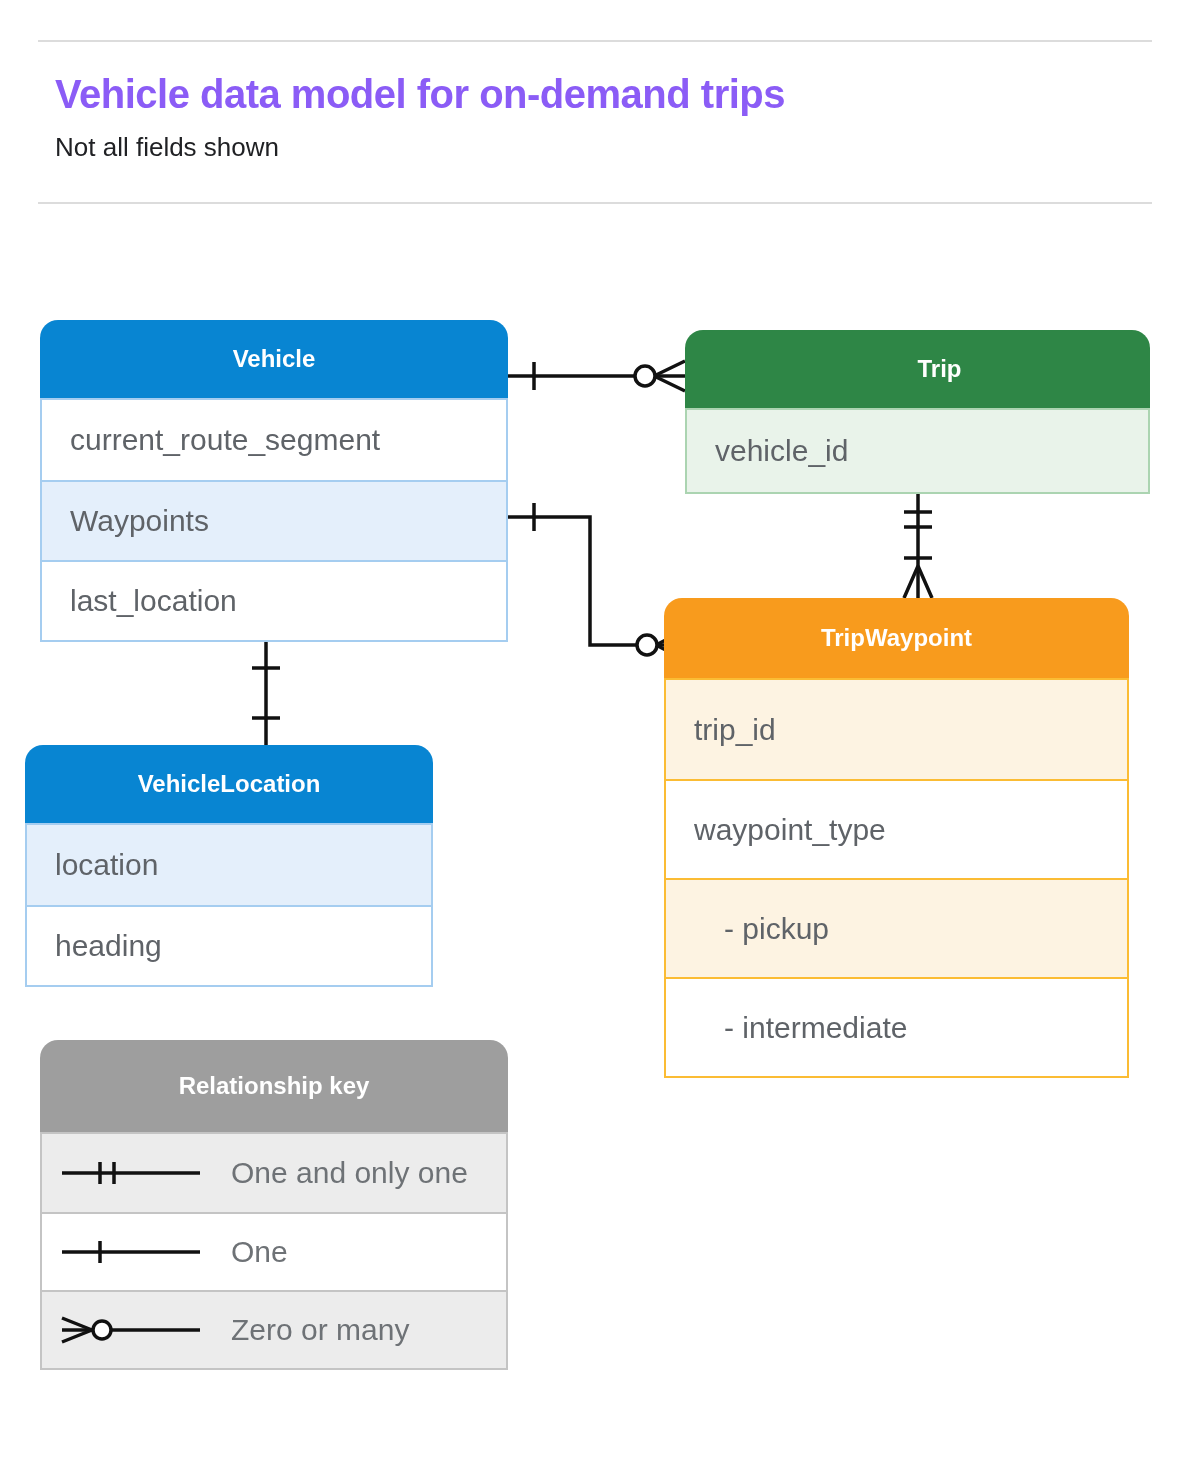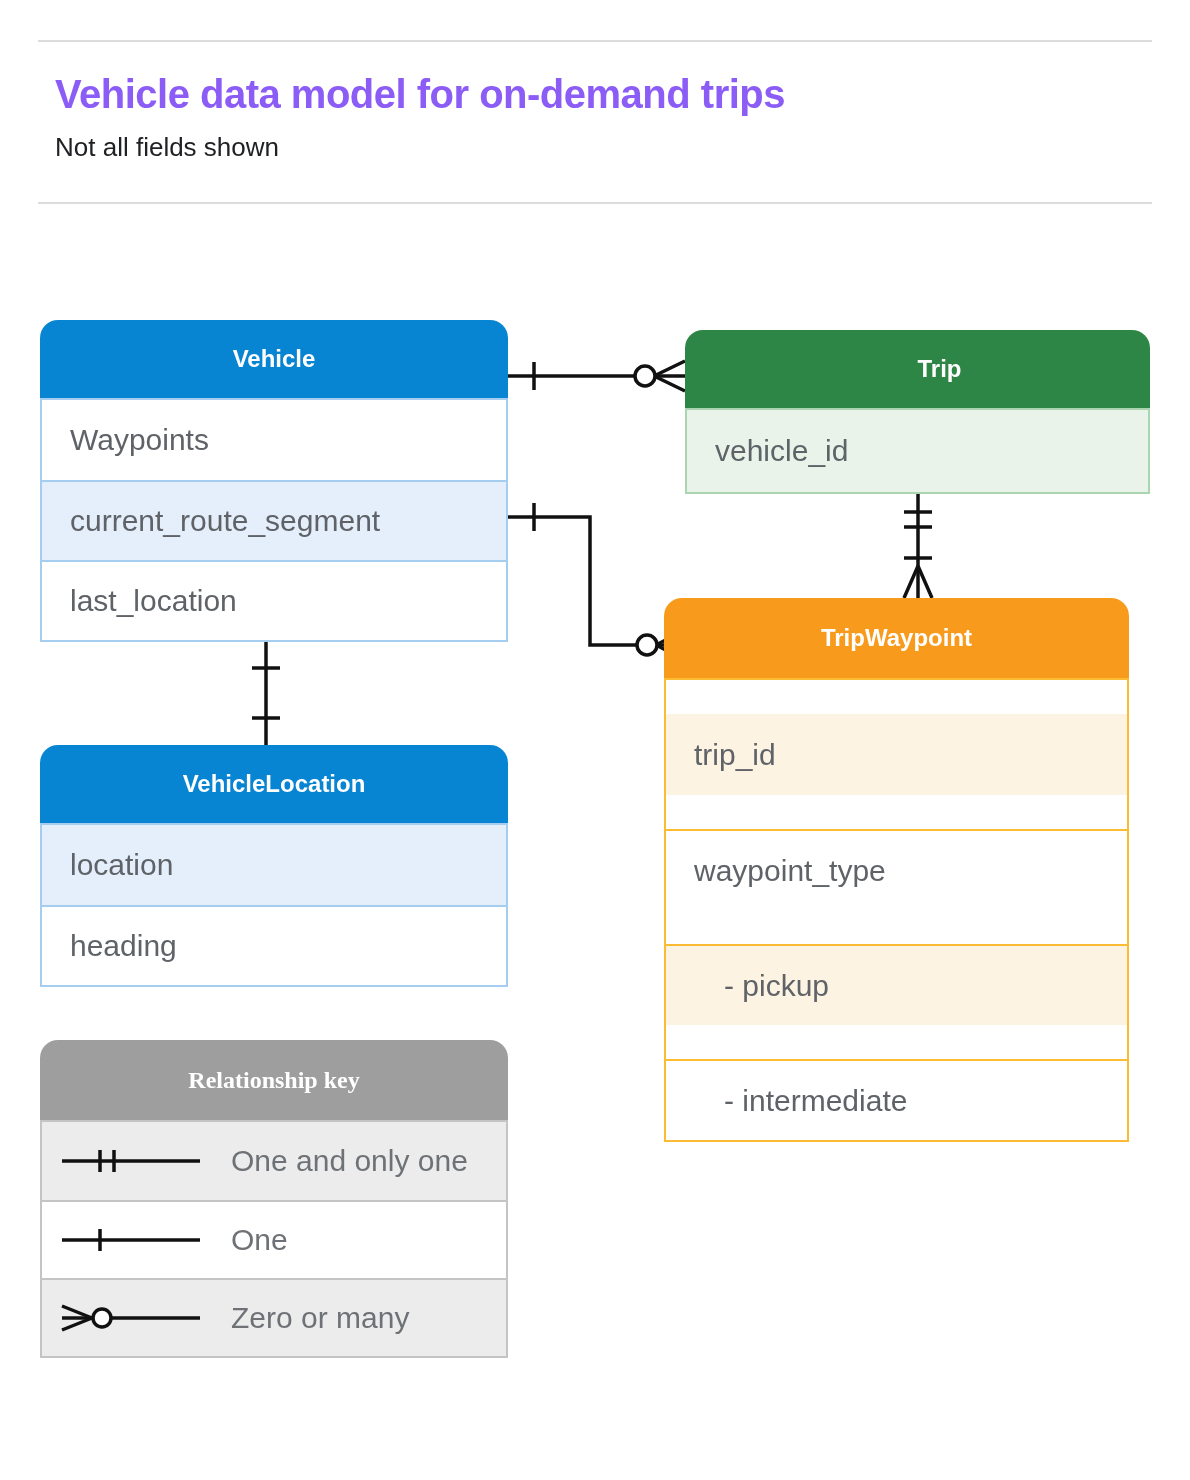--- a/index.html
+++ b/index.html
@@ -39,25 +39,25 @@
   .e-vehiclelocation .row:nth-child(odd){background:var(--blue-tint,#e4effb);}
 
   
   .e-green .entity-header{background:var(--green,#2e8646);height:78px;padding-left:44px;}
   .e-green .rows{border-color:var(--green-border,#abd4b1);}
   .e-green .row{height:82px;background:var(--green-tint,#e9f3ea);border-top-color:var(--green-border,#abd4b1);}
 
   
   .e-orange .entity-header{background:var(--orange,#f89b1d);height:80px;}
   .e-orange .rows{border-color:var(--orange-border,#fbbc34);}
-  .e-orange .row{height:81px;border-top-color:var(--orange-border,#fbbc34);margin-top:34px;}
+  .e-orange .row{height:99px;border-top-color:var(--orange-border,#fbbc34);}
   .e-orange .row:nth-child(odd){background:var(--orange-tint,#fdf3e2);}
 
   
-  .e-gray .entity-header{background:var(--gray,#9e9e9e);height:80px;font-family:Liberation Serif, serif;}
+  .e-gray .entity-header{background:var(--gray,#9e9e9e);height:92px;}
   .e-gray .rows{border-color:var(--gray-border,#c4c4c4);}
   .e-gray .row{height:78px;border-top-color:var(--gray-border,#c4c4c4);padding-left:18px;}
   .e-gray .row:nth-child(odd){background:var(--gray-tint,#ececec);}
   .key-label{margin-left:26px;font-size:30px;color:#6e7276;}
   .key-symbol{flex:0 0 auto;}
 
   .connectors{position:absolute;left:0;top:0;pointer-events:none;}
   .connectors *{vector-effect:none;}
 </style>
 </head>
@@ -96,22 +96,22 @@
     <g>
       <path d="M266 638 V745"></path>
       <path d="M252 668 H280"></path>
       <path d="M252 718 H280"></path>
     </g>
   </svg>
 
   <div class="entity e-blue e-vehicle" style="left:40px;top:320px;width:468px;">
     <div class="entity-header">Vehicle</div>
     <div class="rows">
+        <div class="row">current_route_segment</div>
         <div class="row">Waypoints</div>
-        <div class="row">current_route_segment</div>
         <div class="row">last_location</div>
       </div>
   </div>
 
   <div class="entity e-green" style="left:685px;top:330px;width:465px;">
     <div class="entity-header">Trip</div>
     <div class="rows">
         <div class="row">vehicle_id</div>
       </div>
   </div>
@@ -119,21 +119,21 @@
   <div class="entity e-orange" style="left:664px;top:598px;width:465px;">
     <div class="entity-header">TripWaypoint</div>
     <div class="rows">
         <div class="row">trip_id</div>
         <div class="row">waypoint_type</div>
         <div class="row sub">- pickup</div>
         <div class="row sub">- intermediate</div>
       </div>
   </div>
 
-  <div class="entity e-blue e-vehiclelocation" style="left:40px;top:745px;width:468px;border-radius:15px;">
+  <div class="entity e-blue e-vehiclelocation" style="left:25px;top:745px;width:408px;border-radius:15px;">
     <div class="entity-header">VehicleLocation</div>
     <div class="rows">
         <div class="row">location</div>
         <div class="row">heading</div>
       </div>
   </div>
 
   <div class="entity e-gray" style="left:40px;top:1040px;width:468px;">
     <div class="entity-header">Relationship key</div>
     <div class="rows">

